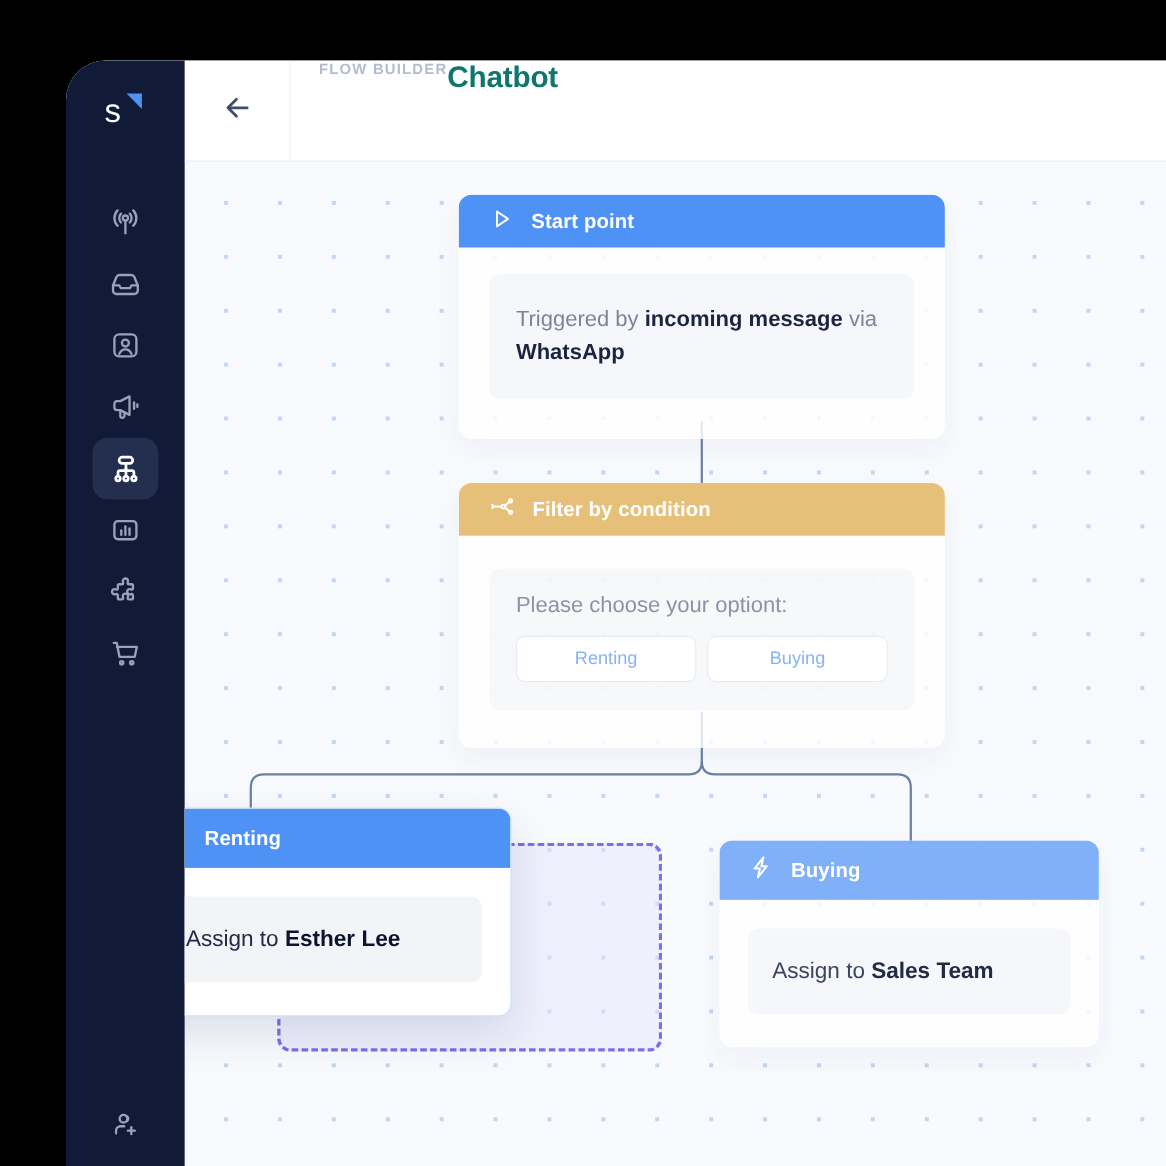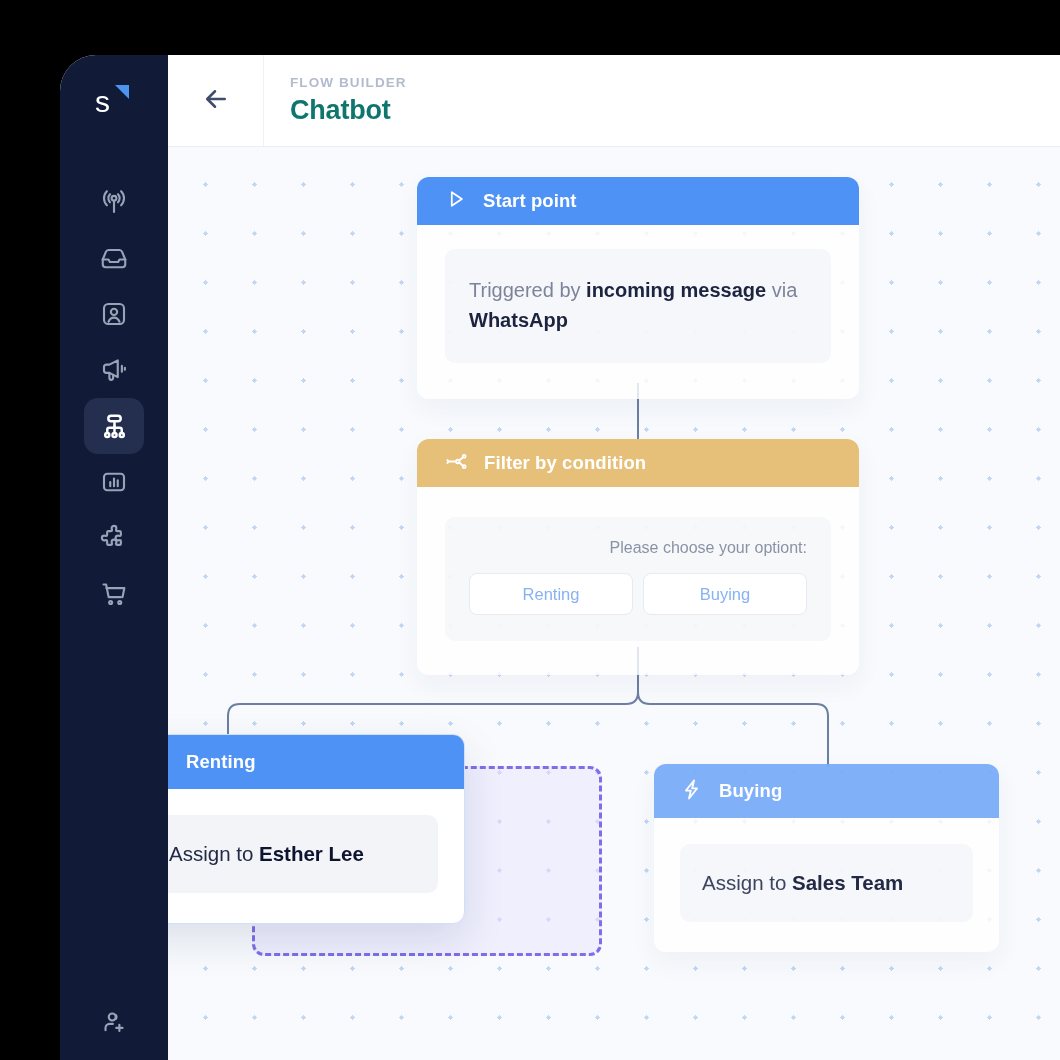--- a/index.html
+++ b/index.html
@@ -87,21 +87,21 @@
     border-bottom: 1px solid #e9edf5;
     position: relative; z-index: 5;
   }
   #back-button {
     width: 96px;
     display: flex; align-items: center; justify-content: center;
     border-right: 1px solid #eef1f7;
     cursor: pointer;
   }
   #header-titles {
-    display: flex; flex-direction: column; justify-content: center;
+    display: flex; flex-direction: row; justify-content: center;
     padding-left: 26px;
   }
   #header-eyebrow {
     font-size: 13.5px; font-weight: bold; letter-spacing: 1.1px;
     color: #b3bcce; text-transform: uppercase;
     margin-bottom: 5px;
   }
   #header-title {
     font-size: 27px; font-weight: bold; color: #0f766e;
     letter-spacing: -0.2px;
@@ -165,21 +165,21 @@
   
   #node-filter {
     left: 249px; top: 292px; width: 442px;
     background: rgba(255,255,255,0.80);
     box-shadow: 0 10px 26px rgba(30,50,90,0.05);
   }
   #node-filter .node-head { background: #e6c079; }
   #node-filter .node-body { padding: 30px 28px 34px; }
   #node-filter .node-inner { background: rgba(241,243,247,0.62); padding: 22px 24px 26px; }
   #filter-prompt {
-    font-size: 16px; color: #8a92a6; margin-bottom: 16px; text-align: right;
+    font-size: 20px; color: #8a92a6; margin-bottom: 16px;
   }
   #filter-options { display: flex; gap: 10px; }
   .filter-option {
     flex: 1 1 0;
     height: 42px;
     background: rgba(255,255,255,0.92);
     border: 1px solid #e6eaf2;
     border-radius: 8px;
     display: flex; align-items: center; justify-content: center;
     color: #87b2f3; font-size: 16.5px;

